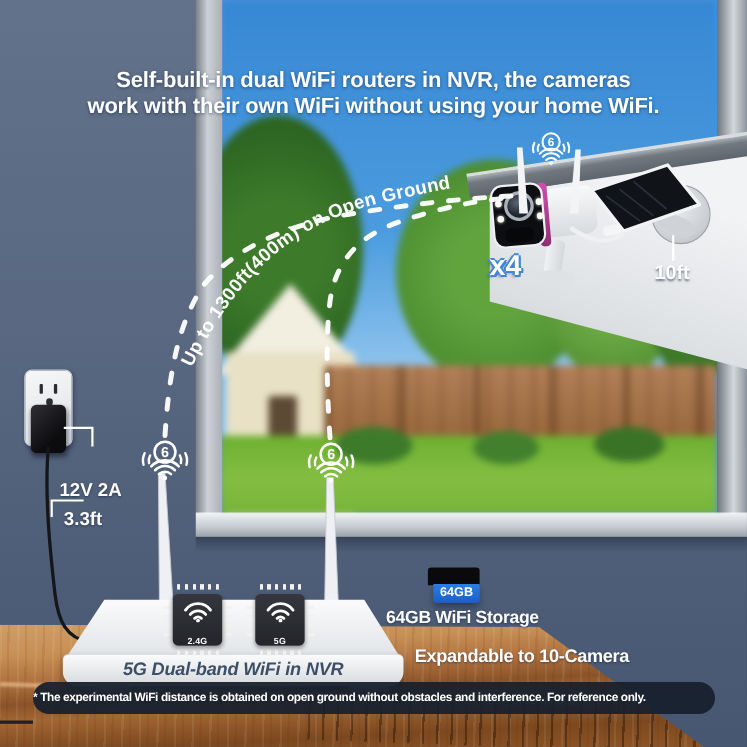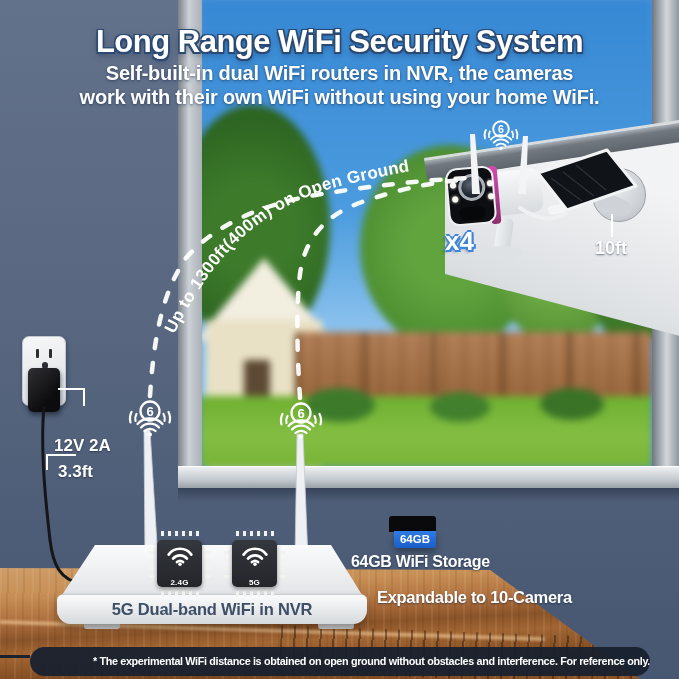--- a/index.html
+++ b/index.html
@@ -60,21 +60,21 @@
      background:linear-gradient(90deg,#f0f2f4,#d4d8db);}
   .cam-base{left:481px;top:246px;width:42px;height:13px;border-radius:50%;z-index:11;background:#dfe2e5;}
 
   
   #nvr-top{left:55px;top:540px;width:314px;height:62px;z-index:30;
      clip-path:polygon(40px 5px,276px 5px,309px 58px,5px 58px);
      background:linear-gradient(180deg,#fdfdfe,#eceef0 55%,#dfe2e5);}
   #nvr-front{left:57px;top:594px;width:310px;height:30px;z-index:31;border-radius:6px 6px 14px 14px;
      background:linear-gradient(180deg,#fafbfc,#d6d9dc);border-top:1px solid #c6cbd0;
      box-shadow:0 4px 7px rgba(30,20,10,.35);
-     text-align:center;line-height:29px;font-size:16.5px;font-weight:700;color:#3d4f66;letter-spacing:-.2px;}
+     text-align:center;line-height:29px;font-size:16.5px;font-weight:700;color:#3d4f66;letter-spacing:-.2px;font-style:italic;}
   .nvr-foot{top:622px;width:36px;height:7px;border-radius:3px;background:#c9ccd0;z-index:30;}
   .chip{top:540px;width:45px;height:47px;z-index:32;border-radius:5px;
      background:linear-gradient(180deg,#34373d,#232529);box-shadow:0 2px 4px rgba(0,0,0,.4);
      display:flex;flex-direction:column;align-items:center;}
   .chip svg{margin-top:5px;}
   .chip-label{font-size:8px;font-weight:700;color:#fff;margin-top:12px;letter-spacing:.2px;}
   .ticks-h{height:5px;width:38px;z-index:32;
      background:repeating-linear-gradient(90deg,#f2f2ee 0 3px,rgba(0,0,0,0) 3px 7px);}
   .ticks-v{width:6px;height:28px;z-index:32;
      background:repeating-linear-gradient(180deg,#f2f2ee 0 3px,rgba(0,0,0,0) 3px 8px);}
@@ -113,22 +113,22 @@
      letter-spacing:-.2px;text-shadow:0 1px 3px rgba(15,35,70,.6);}
   #xfour{left:445px;top:226px;font-size:26px;font-weight:800;color:#fff;z-index:50;
      text-shadow:-2px 0 0 #3f86d8,2px 0 0 #3f86d8,0 -2px 0 #3f86d8,0 2px 0 #3f86d8,2px 2px 0 #3f86d8,-2px 2px 3px rgba(20,50,100,.5);}
   #tenft{left:595px;top:238px;font-size:18px;}
   #powerspec{left:54px;top:408px;font-size:17px;margin-top:28px;}
   #cablelen{left:58px;top:462px;font-size:17px;}
   #storage-caption{left:351px;top:553px;font-size:16px;letter-spacing:-.3px;}
   #expand-note{left:377px;top:588px;font-size:16.5px;letter-spacing:-.3px;}
 
   
-  #disclaimer{left:30px;top:647px;width:620px;height:29px;border-radius:15px;z-index:60;
-     background:rgba(24,33,46,.95);text-align:right;line-height:29px;
+  #disclaimer{left:30px;top:620px;width:620px;height:29px;border-radius:15px;z-index:60;
+     background:rgba(24,33,46,.95);text-align:left;line-height:29px;
      font-size:10.8px;font-weight:700;color:#fff;letter-spacing:-.35px;white-space:nowrap;overflow:hidden;}
   .cable-tail{left:0;top:655px;width:30px;height:3px;background:#1a222e;z-index:59;}
 
   
   #underlay{position:absolute;left:0;top:0;z-index:15;pointer-events:none;}
   #insetsvg{position:absolute;left:0;top:0;z-index:16;pointer-events:none;}
   #overlay{position:absolute;left:0;top:0;z-index:40;pointer-events:none;}
   svg text,svg textPath{font-family:"Liberation Sans",sans-serif;}
 </style>
 </head>
@@ -268,21 +268,20 @@
 
     <use href="#wifi6badge" transform="translate(150,411)"></use>
     <use href="#wifi6badge" transform="translate(301,413)"></use>
     <use href="#wifi6badge" transform="translate(501,129) scale(0.82)"></use>
 
     <polyline points="58,389 84,389 84,406" stroke="#fff" stroke-width="2" fill="none"></polyline>
     <polyline points="47,470 47,455 76,455" stroke="#fff" stroke-width="2" fill="none"></polyline>
     <line x1="612" y1="214" x2="612" y2="237" stroke="#fff" stroke-width="2"></line>
   </svg>
 
-  <div class="abs" id="title">Long Range WiFi Security System</div>
   <div class="abs subtitle" style="top:86px;">work with their own WiFi without using your home WiFi.</div>
   <div class="abs subtitle" style="top:62px;">Self-built-in dual WiFi routers in NVR,  the cameras</div>
 
   <div class="abs wtxt" id="xfour">x4</div>
   <div class="abs wtxt" id="tenft">10ft</div>
   <div class="abs wtxt" id="powerspec">12V 2A</div>
   <div class="abs wtxt" id="cablelen">3.3ft</div>
   <div class="abs wtxt" id="storage-caption">64GB WiFi Storage</div>
   <div class="abs wtxt" id="expand-note">Expandable to 10-Camera</div>
 

